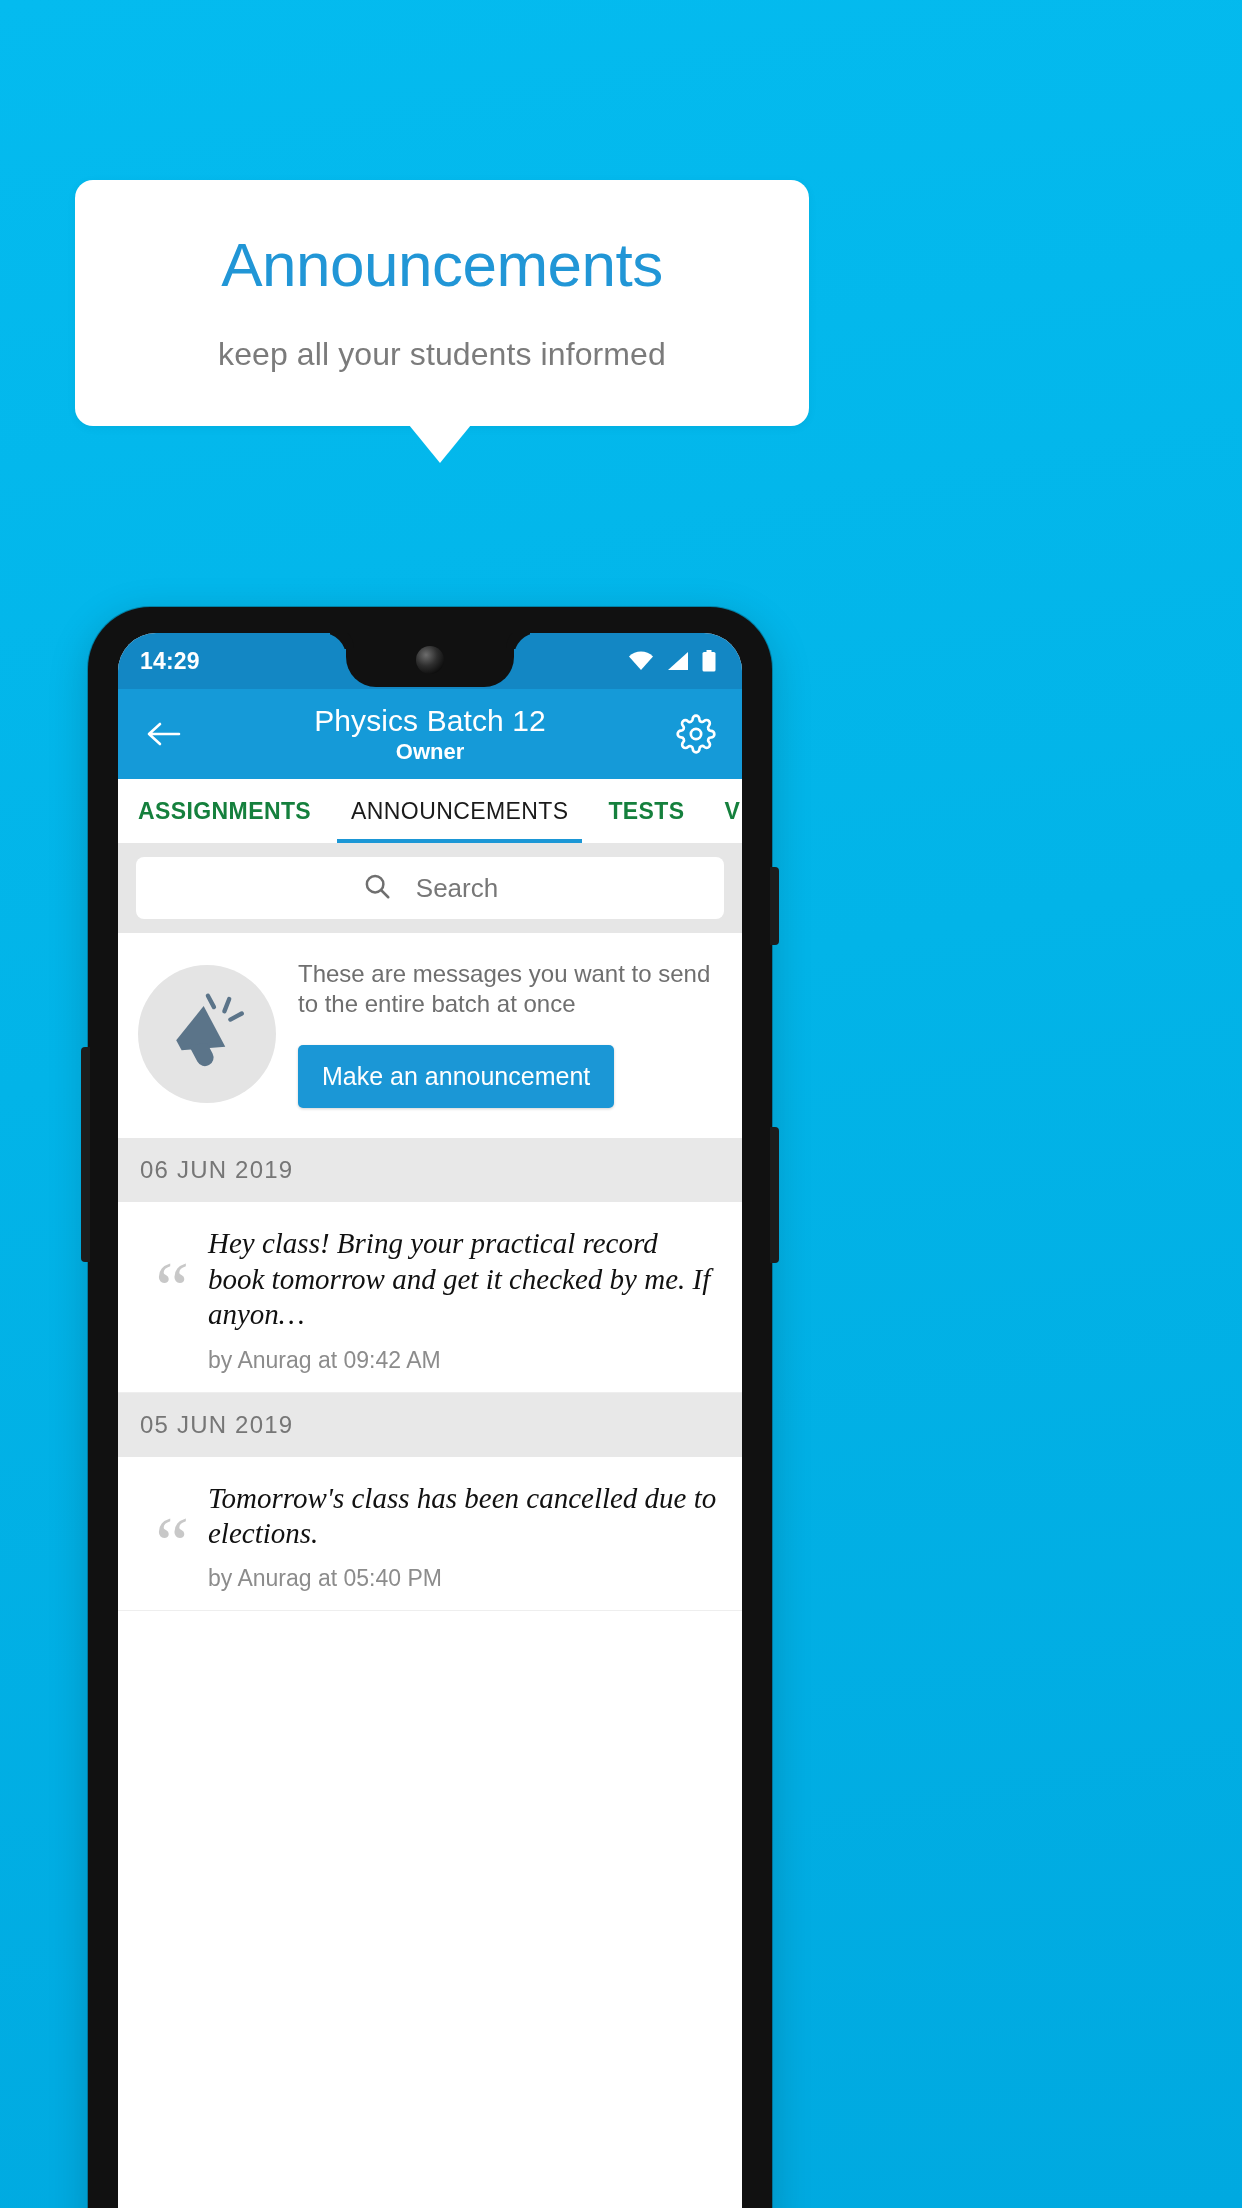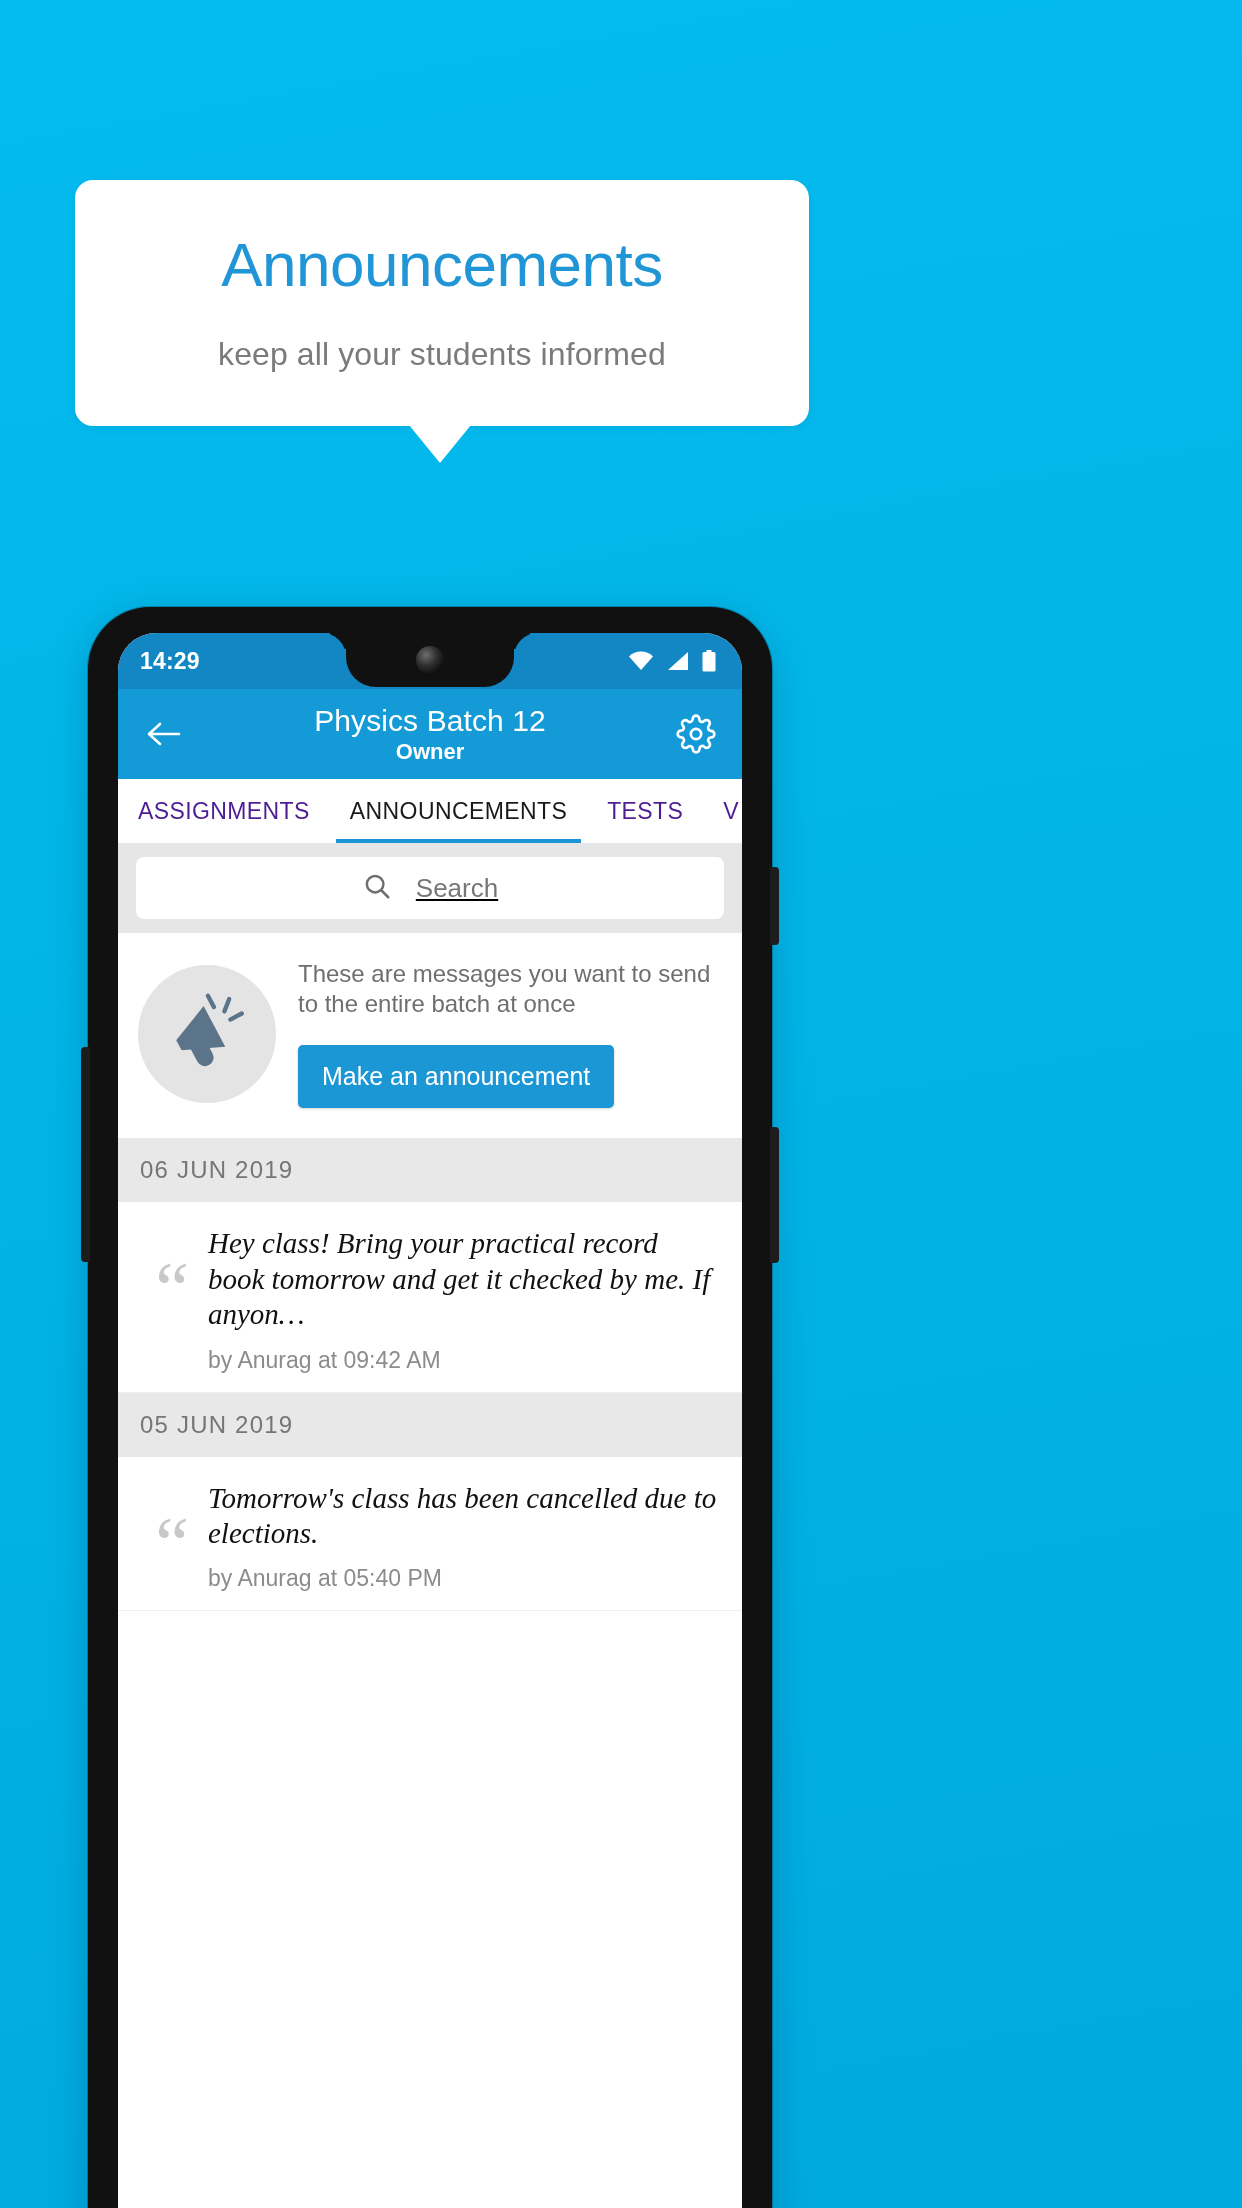--- a/index.html
+++ b/index.html
@@ -192,25 +192,26 @@
     align-items: stretch;
     position: relative;
     overflow: hidden;
   }
   .tab {
     display: flex;
     align-items: center;
     justify-content: center;
     font-size: 23px;
     letter-spacing: 0.4px;
-    color: #4c1d95;
+    color: #15803d;
     padding: 0 20px;
     white-space: nowrap;
     position: relative;
     flex: 0 0 auto;
+    font-weight: bold;
   }
   .tab.active { color: #1a1a1a; font-weight: 400; }
   .tab.active::after {
     content: "";
     position: absolute;
     left: 6px; right: 6px; bottom: 0;
     height: 4px;
     background: #1b97d6;
   }
 
@@ -220,21 +221,20 @@
     padding: 14px 18px 14px 18px;
   }
   #search-box {
     height: 62px;
     background: #ffffff;
     border-radius: 8px;
     display: flex;
     align-items: center;
     justify-content: center;
     gap: 24px;
-    text-decoration: underline;
   }
   #search-placeholder {
     font-size: 26px;
     color: #777777;
   }
 
   
   #promo {
     background: #ffffff;
     display: flex;

